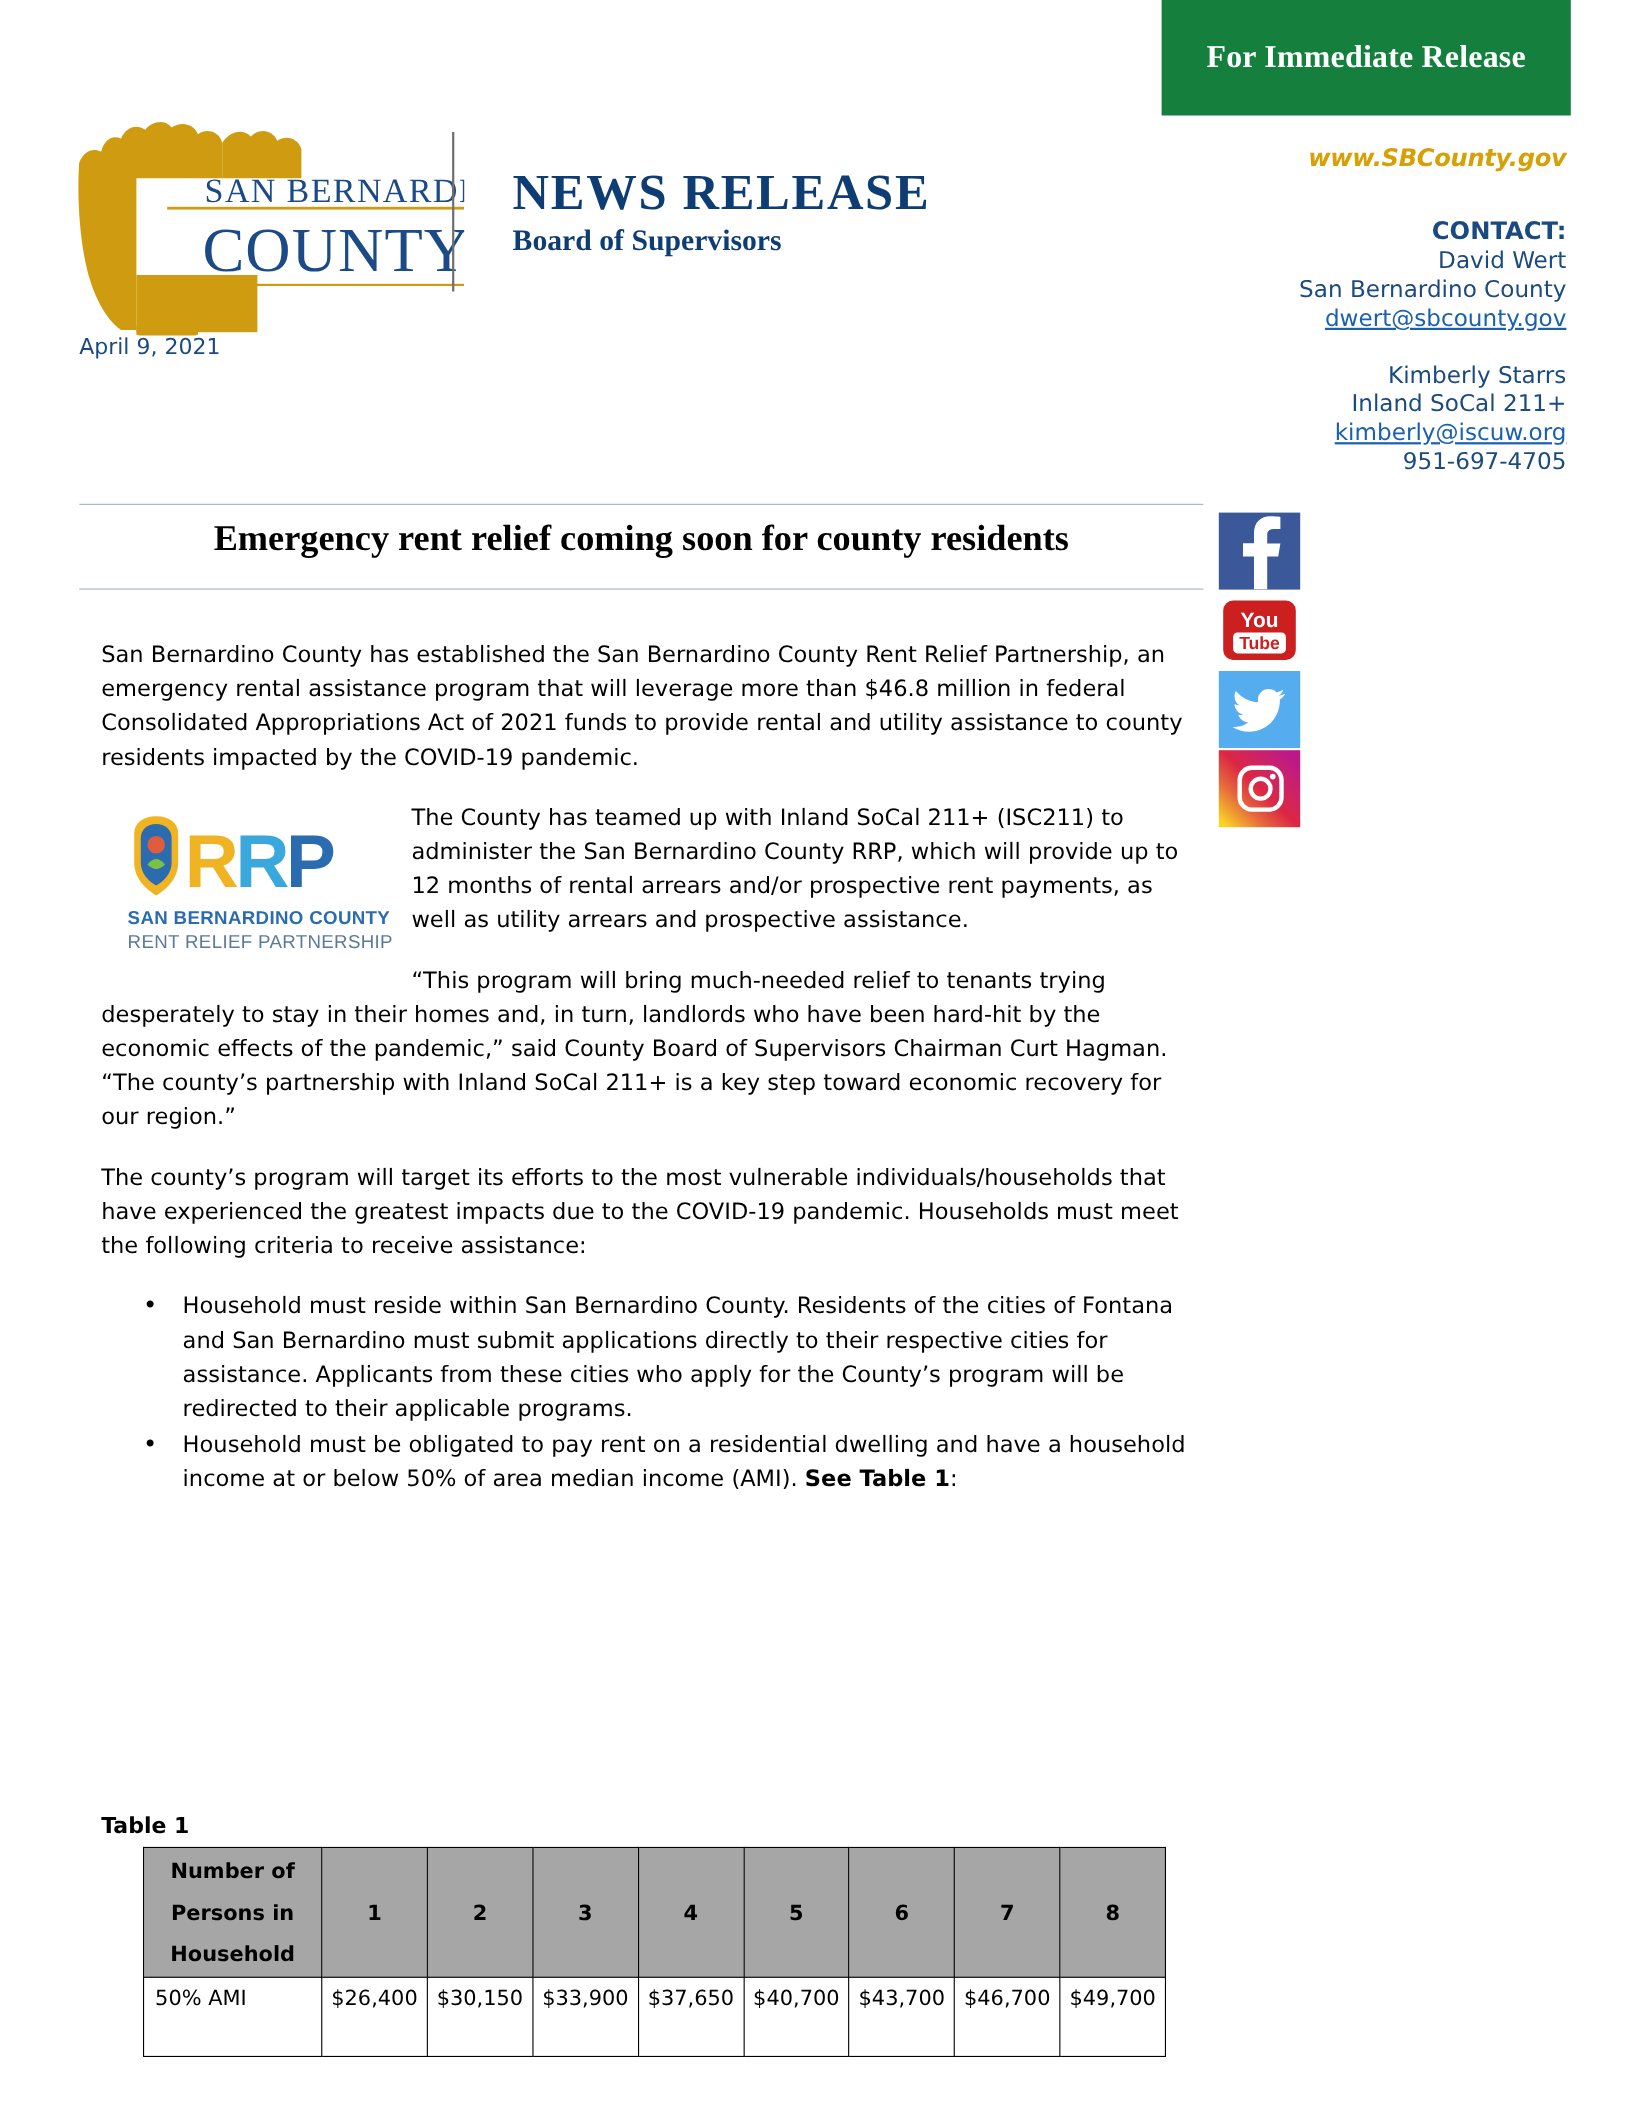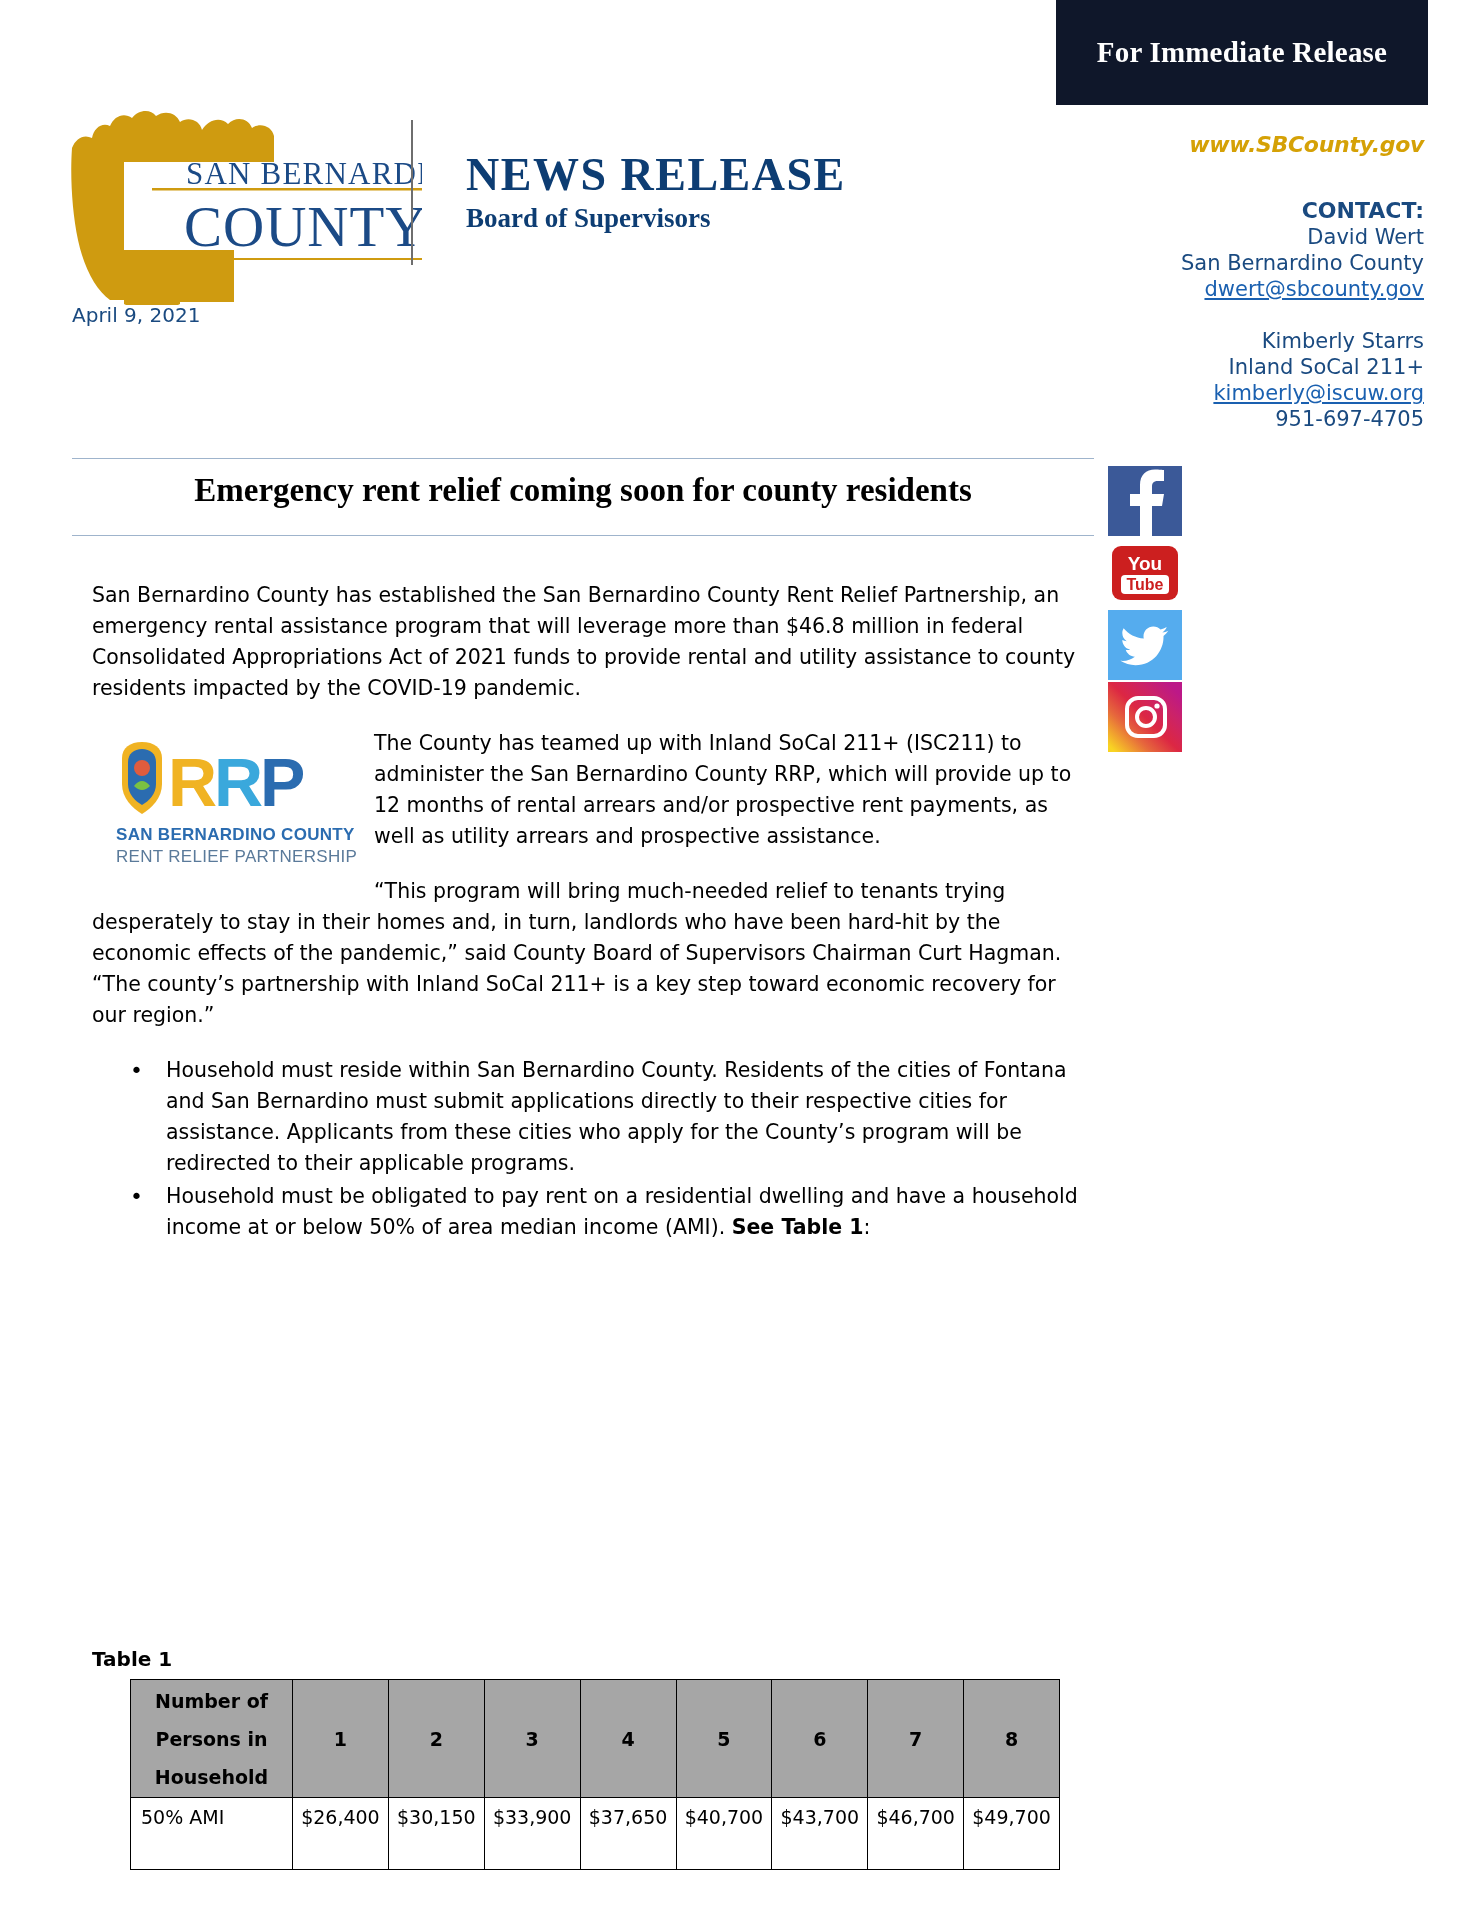--- a/index.html
+++ b/index.html
@@ -14,21 +14,21 @@
     overflow: hidden;
   }
 
   
   .immediate-release-banner {
     position: absolute;
     left: 1056px;
     top: 0px;
     width: 372px;
     height: 105px;
-    background: #0f172a;
+    background: #15803d;
     color: #ffffff;
     font-family: "Liberation Serif", serif;
     font-weight: bold;
     font-size: 29px;
     display: flex;
     align-items: center;
     justify-content: center;
     letter-spacing: 0.2px;
   }
   .website-url {
@@ -350,20 +350,21 @@
       <text x="58" y="70" font-family="Liberation Sans, sans-serif" font-size="68" font-weight="bold" fill="#f0b323" letter-spacing="-2">R</text>
       <text x="104" y="70" font-family="Liberation Sans, sans-serif" font-size="68" font-weight="bold" fill="#3aa8dc" letter-spacing="-2">R</text>
       <text x="150" y="70" font-family="Liberation Sans, sans-serif" font-size="68" font-weight="bold" fill="#2b6cb0" letter-spacing="-2">P</text>
       <text x="6" y="104" font-family="Liberation Sans, sans-serif" font-size="17" font-weight="bold" fill="#2b6cb0" letter-spacing="0.3">SAN BERNARDINO COUNTY</text>
       <text x="6" y="126" font-family="Liberation Sans, sans-serif" font-size="17" fill="#5a7a9a" letter-spacing="0.3">RENT RELIEF PARTNERSHIP</text>
     </svg>
   </div>
 
   <p class="para">The County has teamed up with Inland SoCal 211+ (ISC211) to administer the San Bernardino County RRP, which will provide up to 12 months of rental arrears and/or prospective rent payments, as well as utility arrears and prospective assistance.</p>
   <p class="para">“This program will bring much-needed relief to tenants trying desperately to stay in their homes and, in turn, landlords who have been hard-hit by the economic effects of the pandemic,” said County Board of Supervisors Chairman Curt Hagman. “The county’s partnership with Inland SoCal 211+ is a key step toward economic recovery for our region.”</p>
+  <p class="para">The county’s program will target its efforts to the most vulnerable individuals/households that have experienced the greatest impacts due to the COVID-19 pandemic.  Households must meet the following criteria to receive assistance:</p>
 
 
   <ul class="criteria">
     <li>Household must reside within San Bernardino County. Residents of the cities of Fontana and San Bernardino must submit applications directly to their respective cities for assistance.  Applicants from these cities who apply for the County’s program will be redirected to their applicable programs.</li>
     <li>
       <span>Household must be obligated to pay rent on a residential dwelling and have a household income at or below 50% of area median income (AMI). </span><strong>See Table 1</strong><span>:</span>
     </li>
   </ul>
 </div>
 

